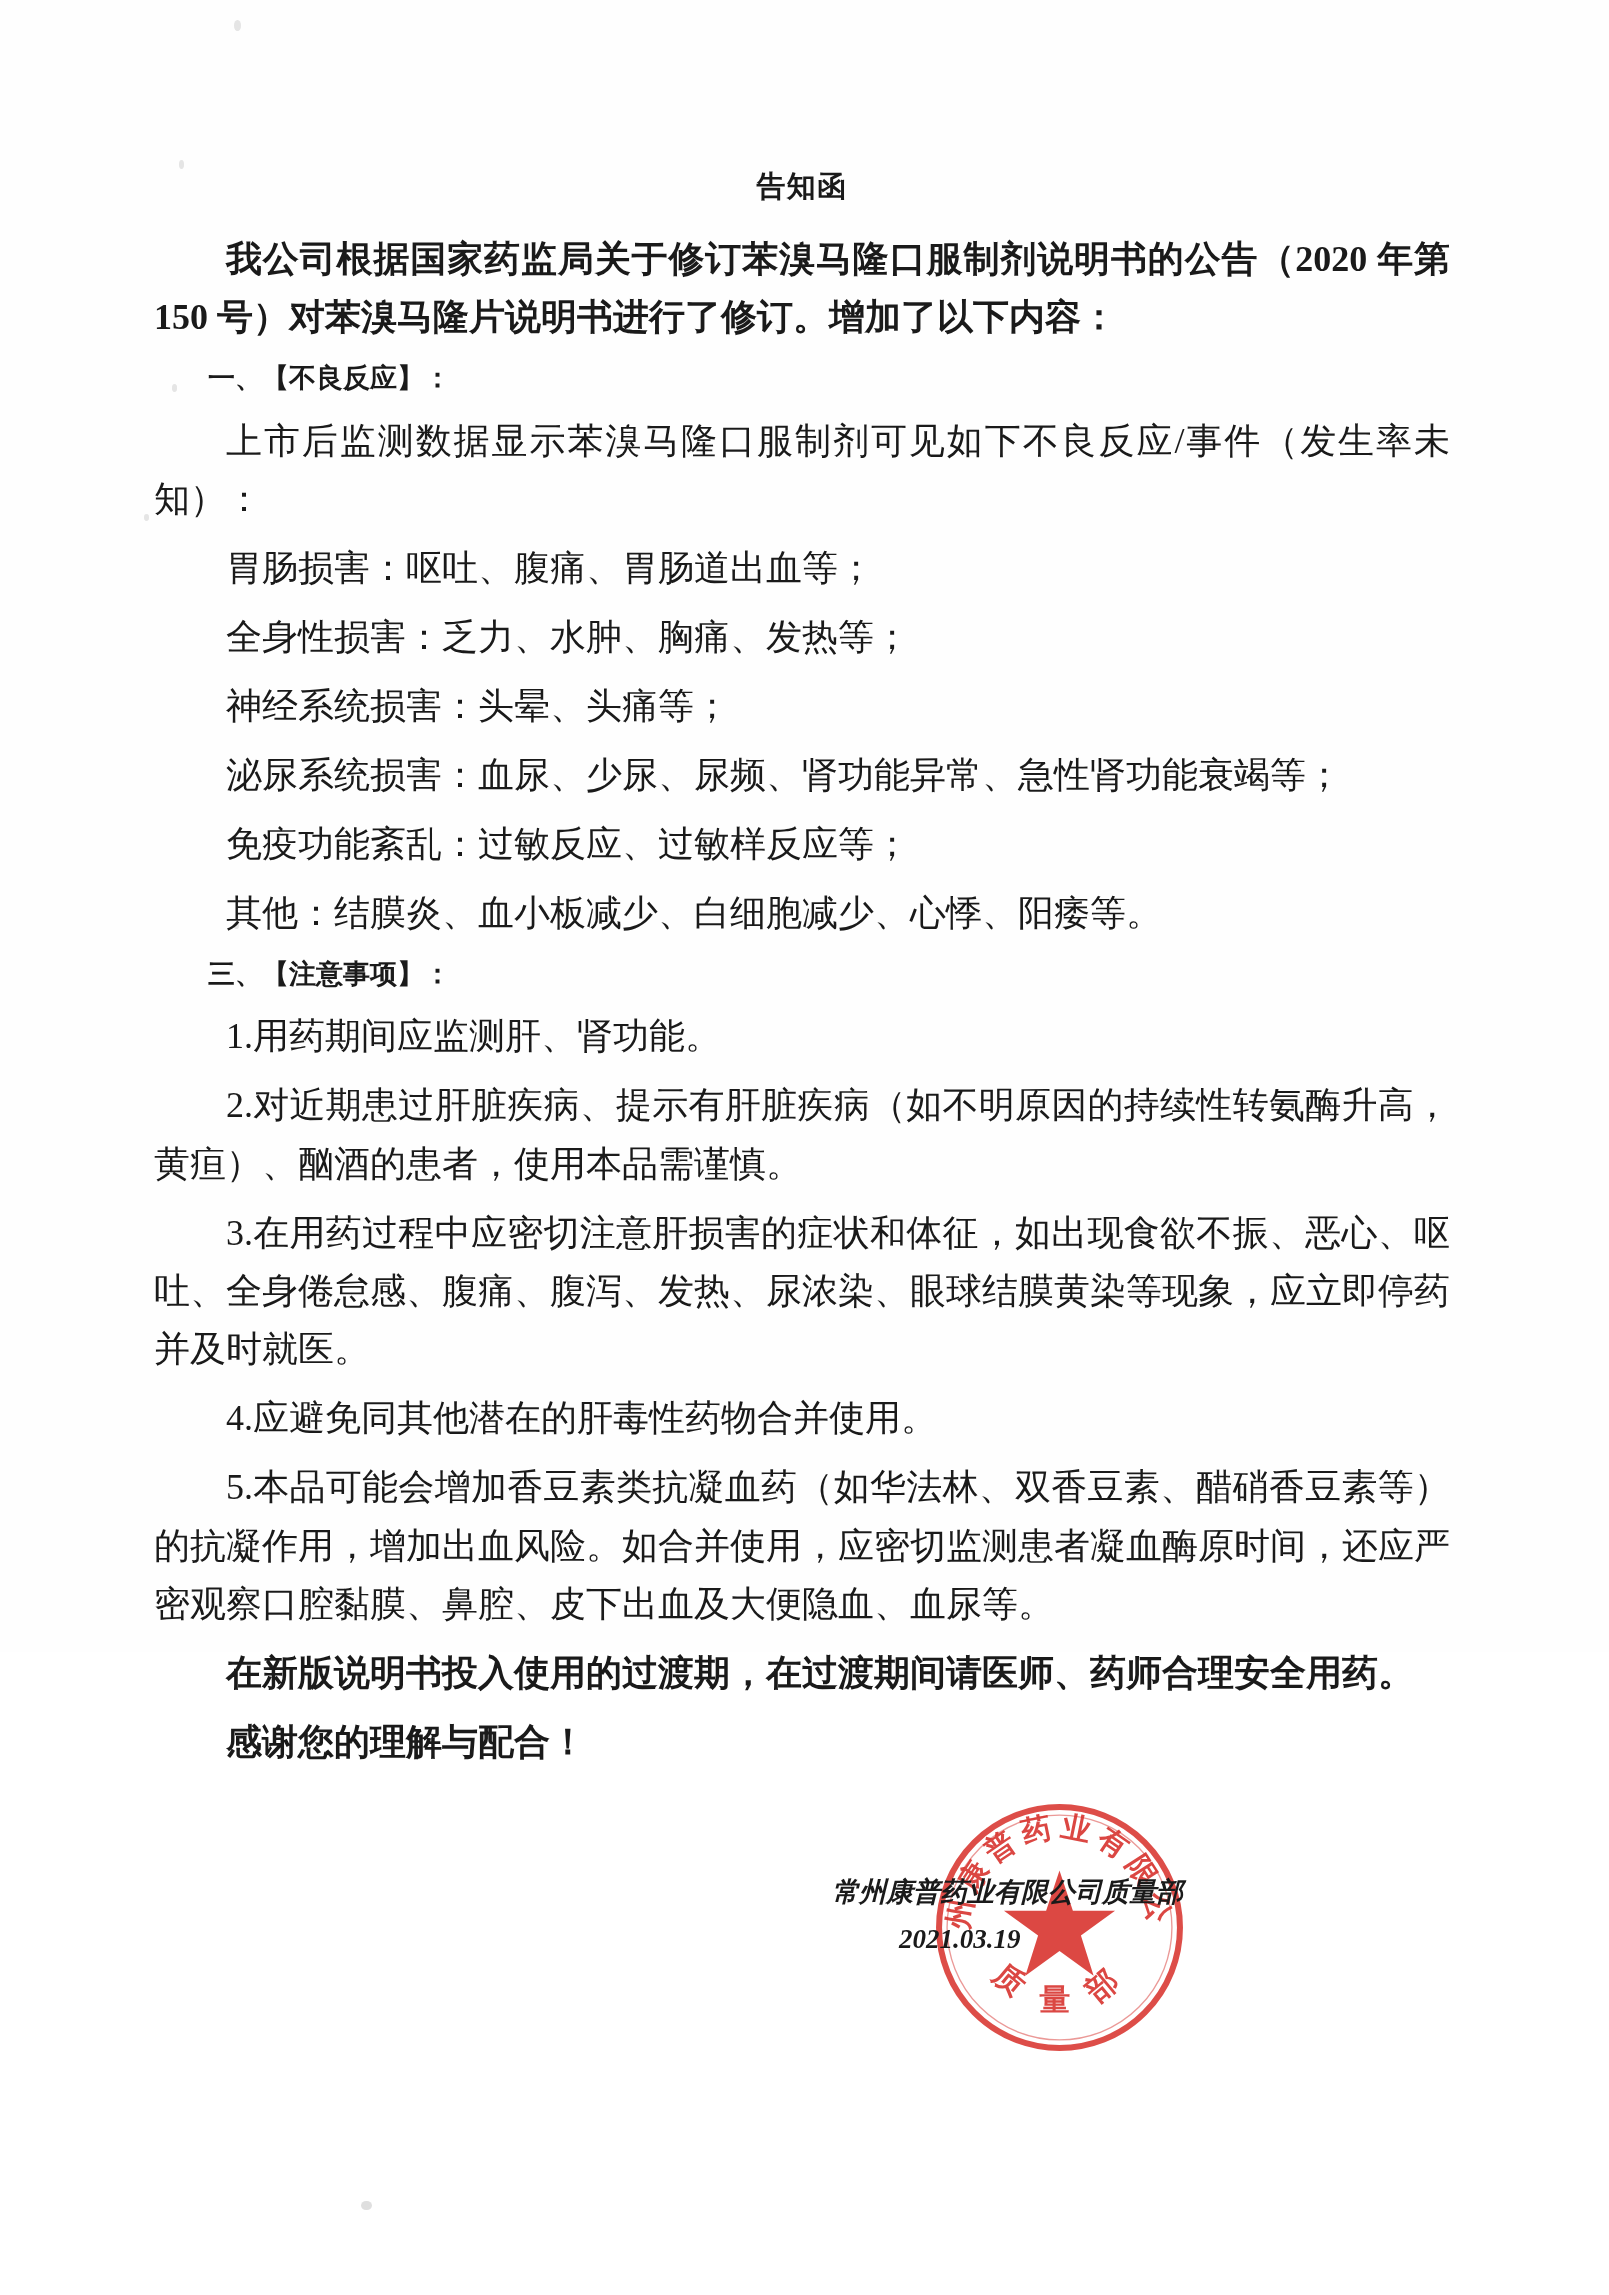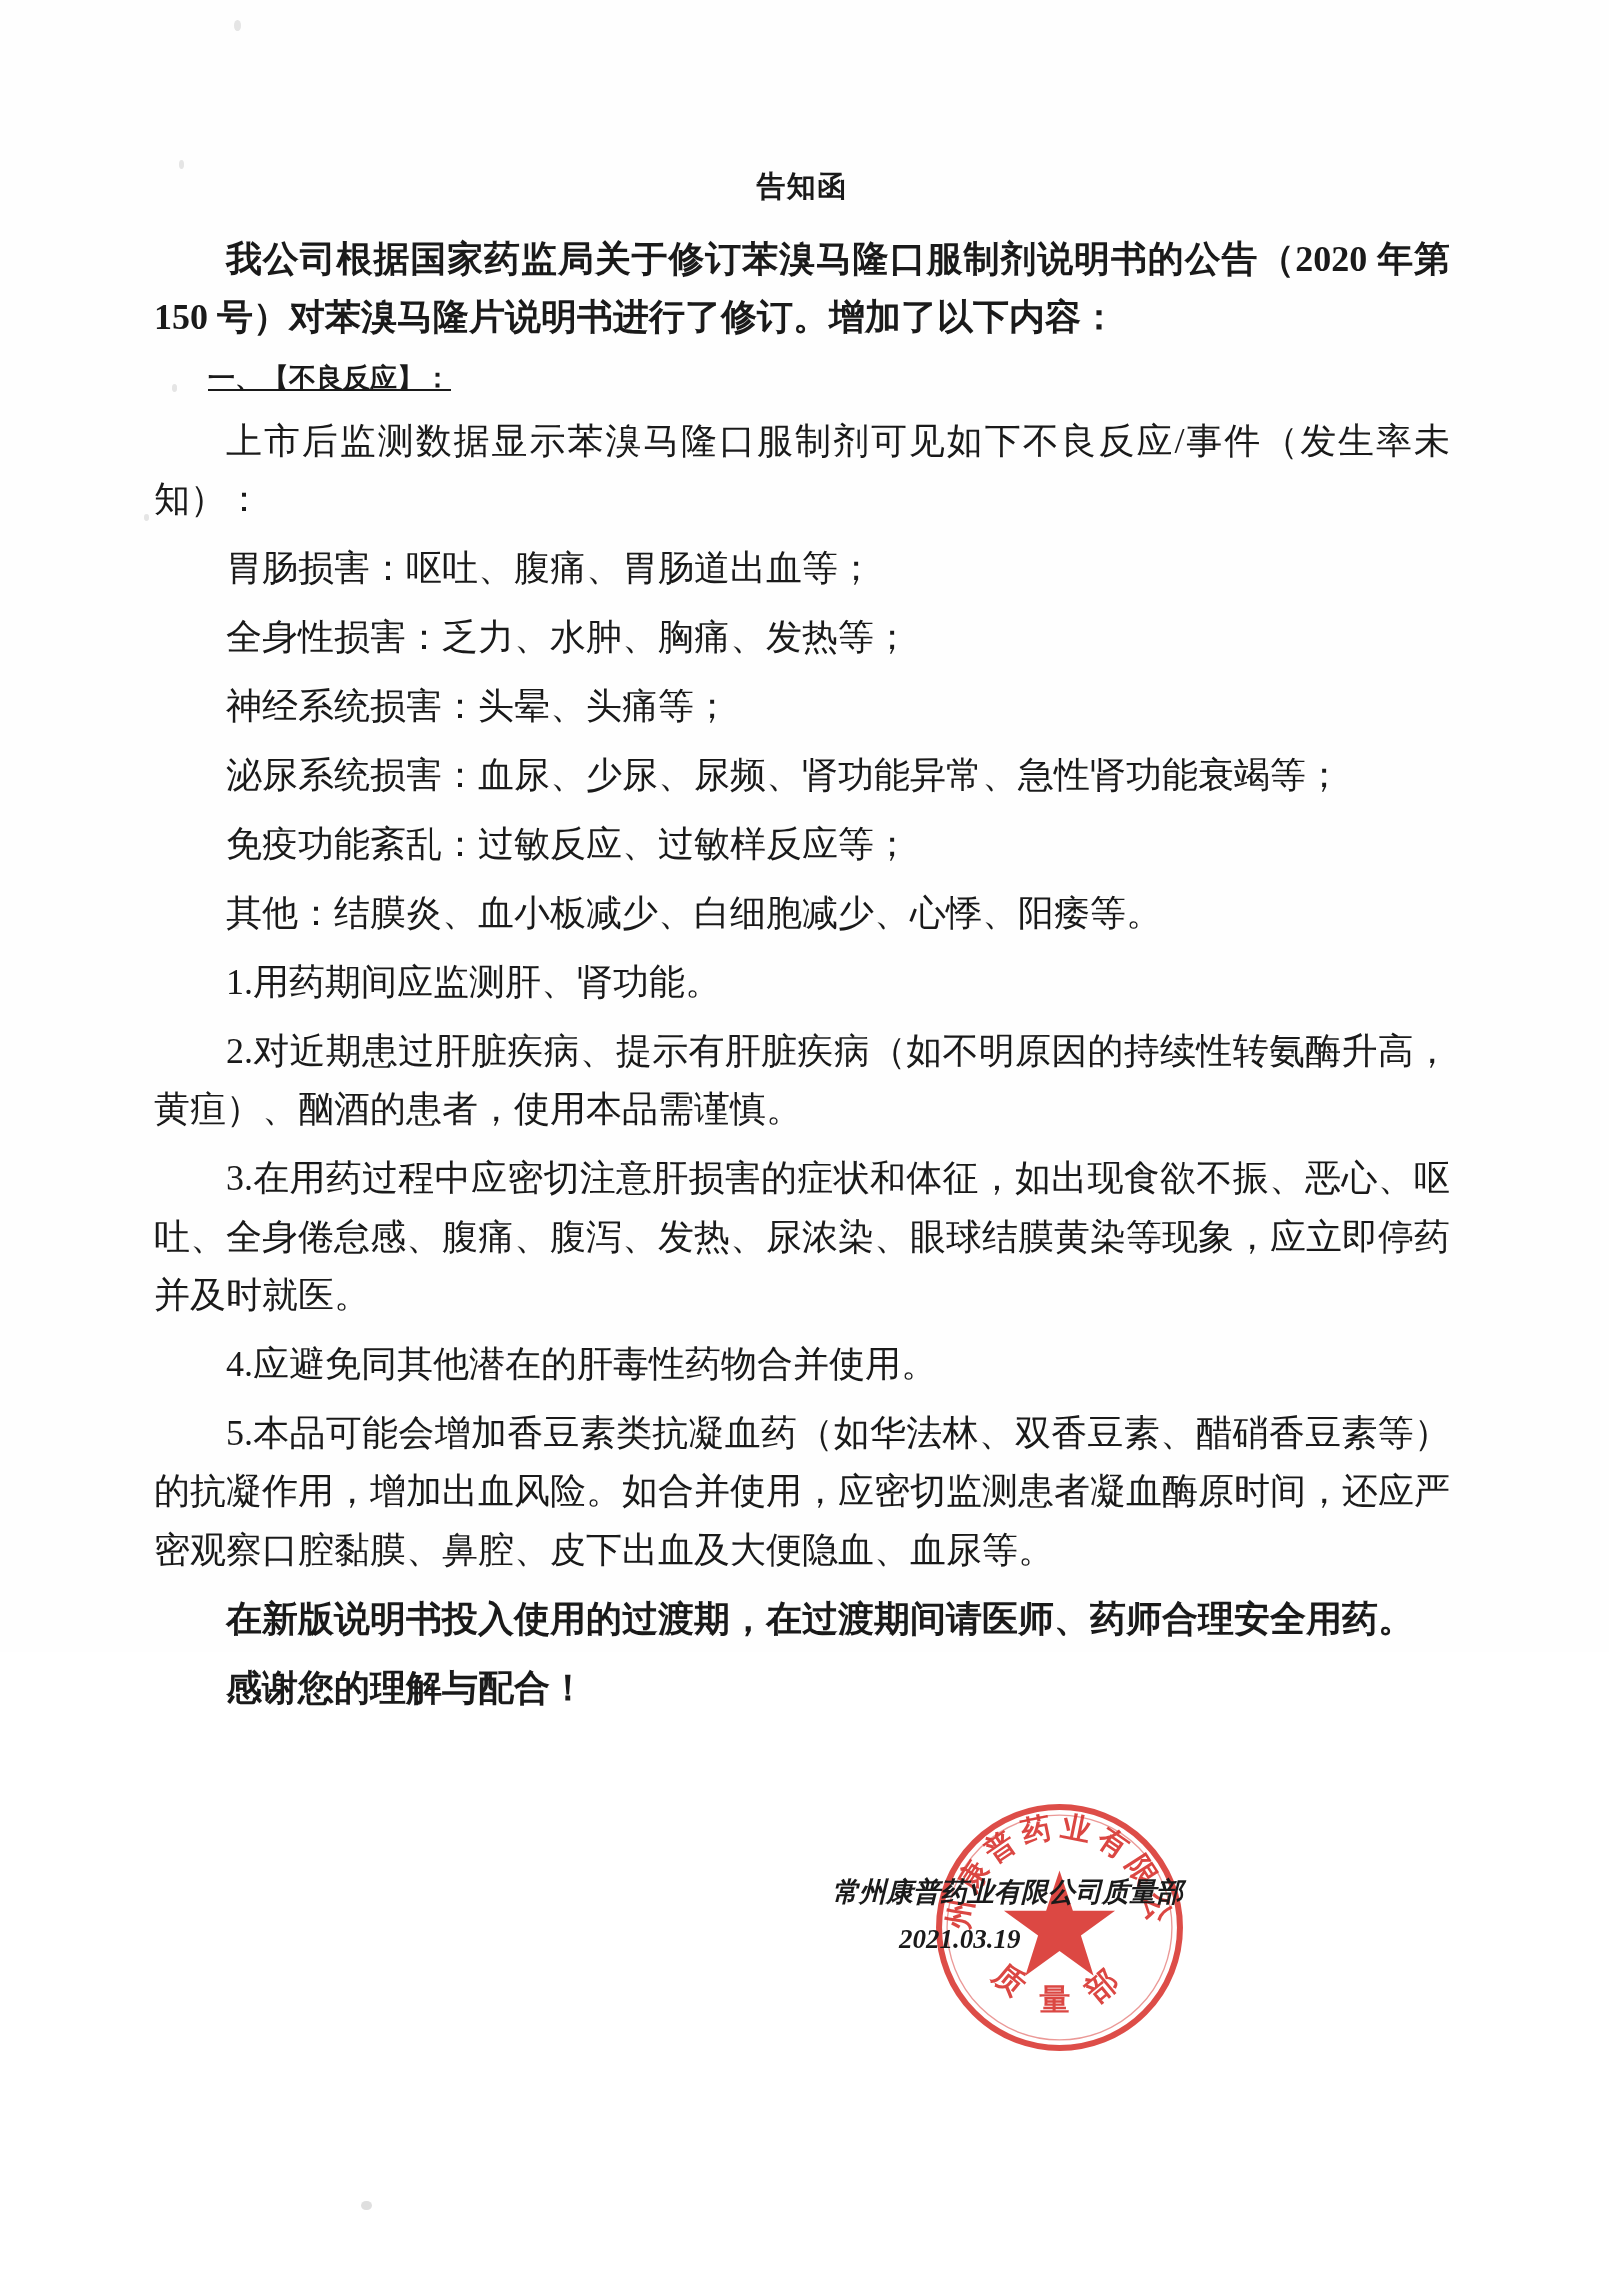--- a/index.html
+++ b/index.html
@@ -54,21 +54,20 @@
   }
   .indent-sub {
     text-indent: 2em;
   }
   .bold {
     font-weight: bold;
   }
   .heading-line {
     font-weight: bold;
     font-size: 27px;
-    text-decoration: underline;
   }
   .sig-block {
     position: absolute;
     left: 832px;
     top: 1869px;
     width: 508px;
     font-size: 27px;
     font-weight: bold;
     line-height: 1.75;
     font-style: italic;
@@ -118,20 +117,21 @@
     <p class="indent heading-line">一、【不良反应】：</p>
     <p class="indent">上市后监测数据显示苯溴马隆口服制剂可见如下不良反应/事件（发生率未知）：</p>
     <p class="indent-sub">胃肠损害：呕吐、腹痛、胃肠道出血等；</p>
     <p class="indent-sub">全身性损害：乏力、水肿、胸痛、发热等；</p>
     <p class="indent-sub">神经系统损害：头晕、头痛等；</p>
     <p class="indent-sub">泌尿系统损害：血尿、少尿、尿频、肾功能异常、急性肾功能衰竭等；</p>
     <p class="indent-sub">免疫功能紊乱：过敏反应、过敏样反应等；</p>
     <p class="indent-sub">其他：结膜炎、血小板减少、白细胞减少、心悸、阳痿等。</p>
 
 
+    <p class="indent heading-line">三、【注意事项】：</p>
     <p class="indent-sub">1.用药期间应监测肝、肾功能。</p>
     <p class="indent-sub">2.对近期患过肝脏疾病、提示有肝脏疾病（如不明原因的持续性转氨酶升高，黄疸）、酗酒的患者，使用本品需谨慎。</p>
     <p class="indent-sub">3.在用药过程中应密切注意肝损害的症状和体征，如出现食欲不振、恶心、呕吐、全身倦怠感、腹痛、腹泻、发热、尿浓染、眼球结膜黄染等现象，应立即停药并及时就医。</p>
     <p class="indent-sub">4.应避免同其他潜在的肝毒性药物合并使用。</p>
     <p class="indent-sub">5.本品可能会增加香豆素类抗凝血药（如华法林、双香豆素、醋硝香豆素等）的抗凝作用，增加出血风险。如合并使用，应密切监测患者凝血酶原时间，还应严密观察口腔黏膜、鼻腔、皮下出血及大便隐血、血尿等。</p>
 
     <p class="indent bold">在新版说明书投入使用的过渡期，在过渡期间请医师、药师合理安全用药。</p>
     <p class="indent bold">感谢您的理解与配合！</p>
 
   </div>

